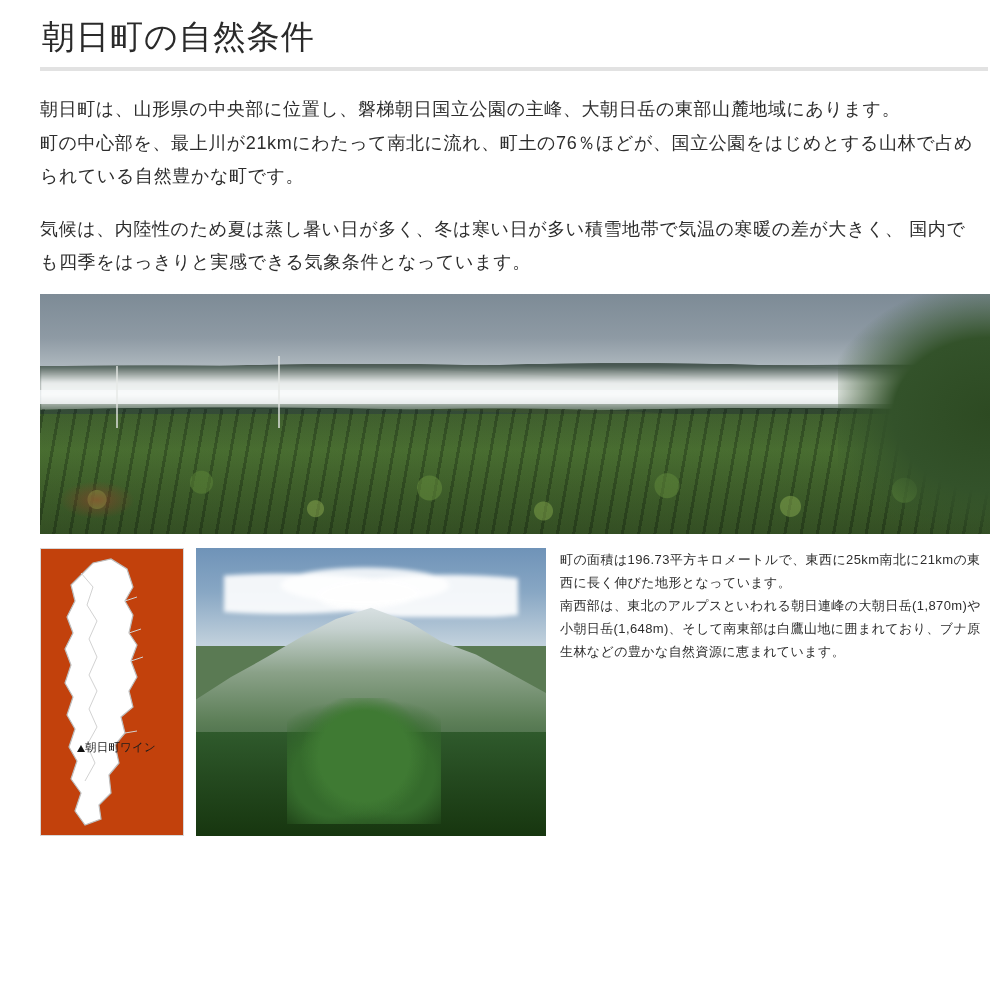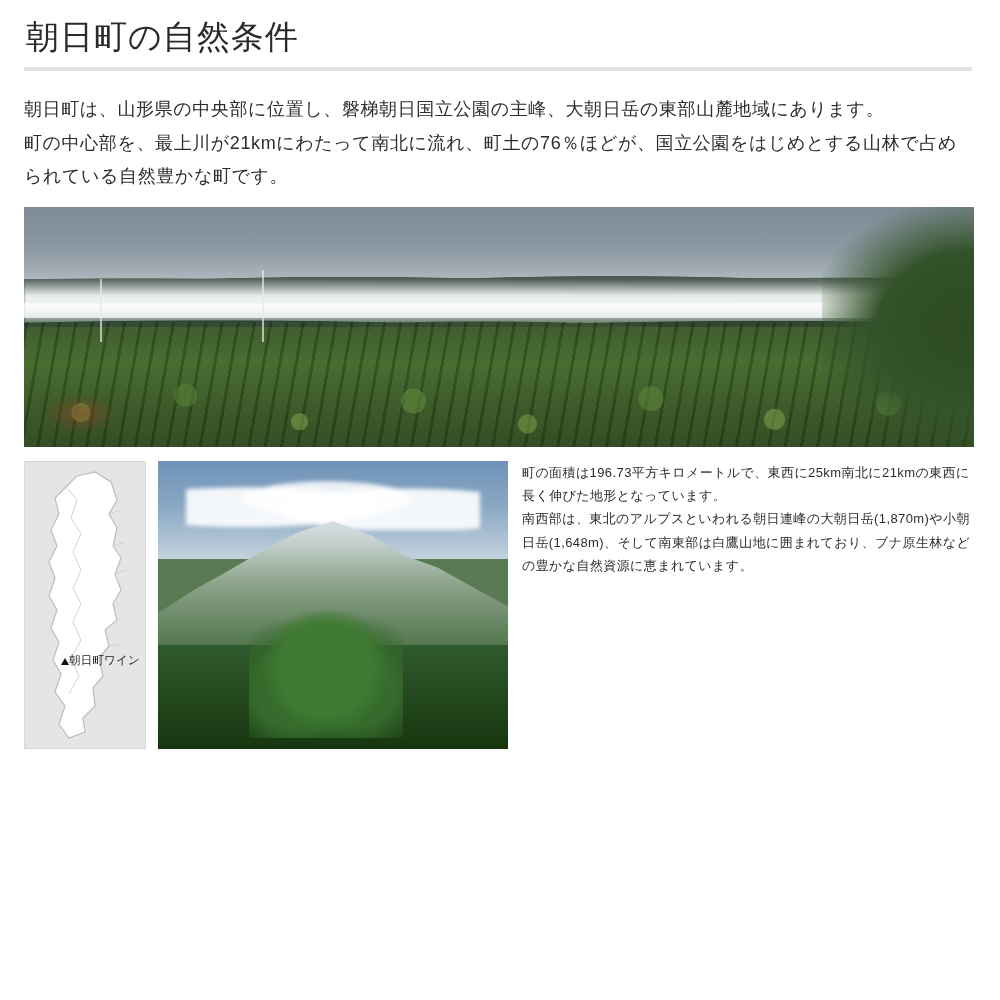--- a/index.html
+++ b/index.html
@@ -12,21 +12,21 @@
     height: 1000px;
     font-family: "Liberation Sans", "DejaVu Sans", sans-serif;
     color: #2b2b2b;
     overflow: hidden;
   }
   .page {
     position: relative;
     width: 1000px;
     height: 1000px;
     box-sizing: border-box;
-    padding: 10px 24px 0 24px;
+    padding: 10px 24px 0 40px;
   }
   .page-title {
     font-size: 33px;
     font-weight: normal;
     letter-spacing: 1px;
     color: #2a2a2a;
     margin: 6px 0 10px 2px;
     line-height: 1.25;
   }
   .title-rule {
@@ -115,24 +115,24 @@
     position:absolute; width:2px; background:rgba(230,232,230,.7);
   }
 
   .lower {
     display: flex;
     align-items: flex-start;
     gap: 0;
     width: 950px;
   }
   .map-box {
-    width: 122px;
+    width: 144px;
     height: 288px;
     border: 1px solid #d7d7d7;
-    background: #e5e5e5;
+    background: #c2410c;
     position: relative;
     box-sizing: border-box;
     flex: 0 0 auto;
   }
   .map-box svg { display:block; }
   .map-label {
     position: absolute;
     left: 44px;
     bottom: 80px;
     font-size: 11.5px;
@@ -210,20 +210,21 @@
 </style>
 </head>
 <body>
 
 <div class="page">
 
   <h1 class="page-title">朝日町の自然条件</h1>
   <div class="title-rule"></div>
 
   <p class="para">朝日町は、山形県の中央部に位置し、磐梯朝日国立公園の主峰、大朝日岳の東部山麓地域にあります。<br>町の中心部を、最上川が21kmにわたって南北に流れ、町土の76％ほどが、国立公園をはじめとする山林で占められている自然豊かな町です。</p>
+  <p class="para">気候は、内陸性のため夏は蒸し暑い日が多く、冬は寒い日が多い積雪地帯で気温の寒暖の差が大きく、 国内でも四季をはっきりと実感できる気象条件となっています。</p>
 
   <div class="hero">
     <div class="sky"></div>
     <div class="ridge-far"></div>
     <div class="cloudband"></div>
     <div class="midhills"></div>
     <div class="field"></div>
     <div class="rows"></div>
     <div class="leafy"></div>
     <div class="rightbush"></div>

